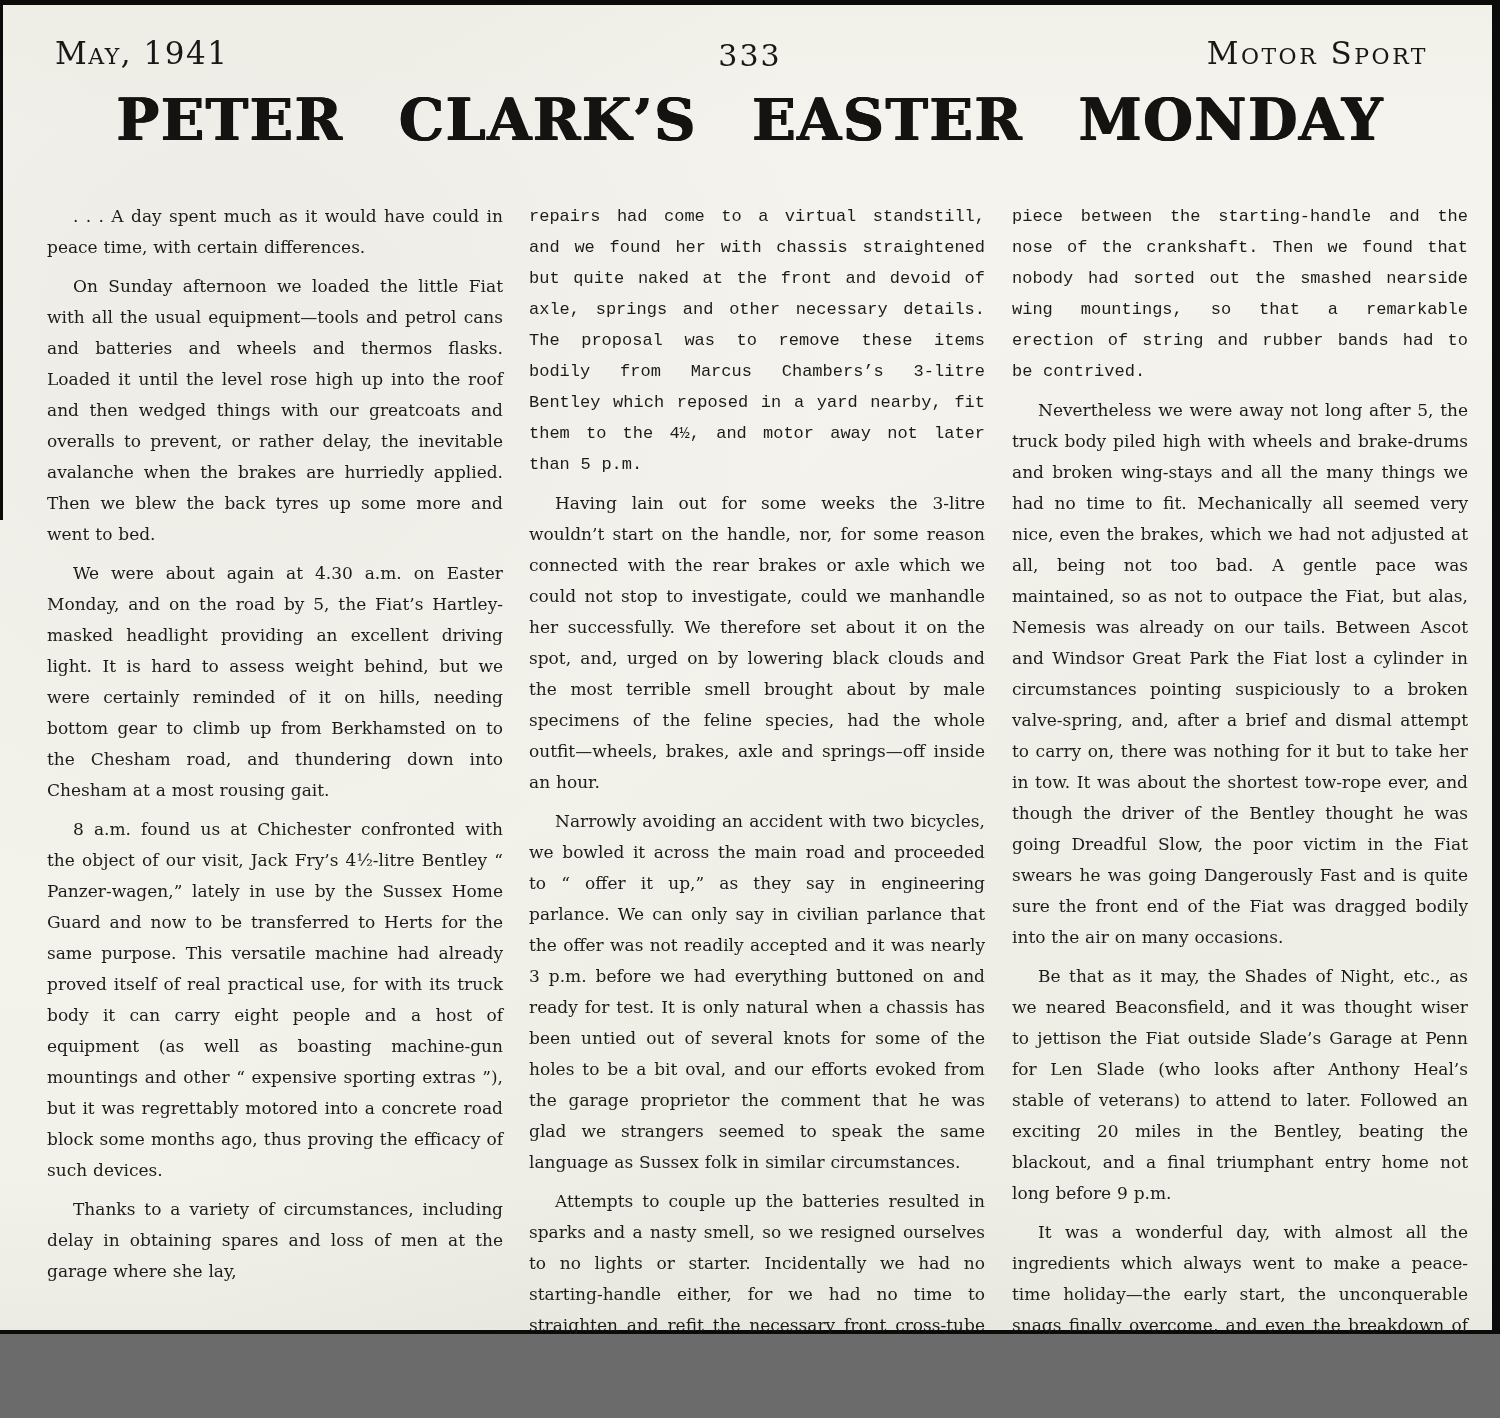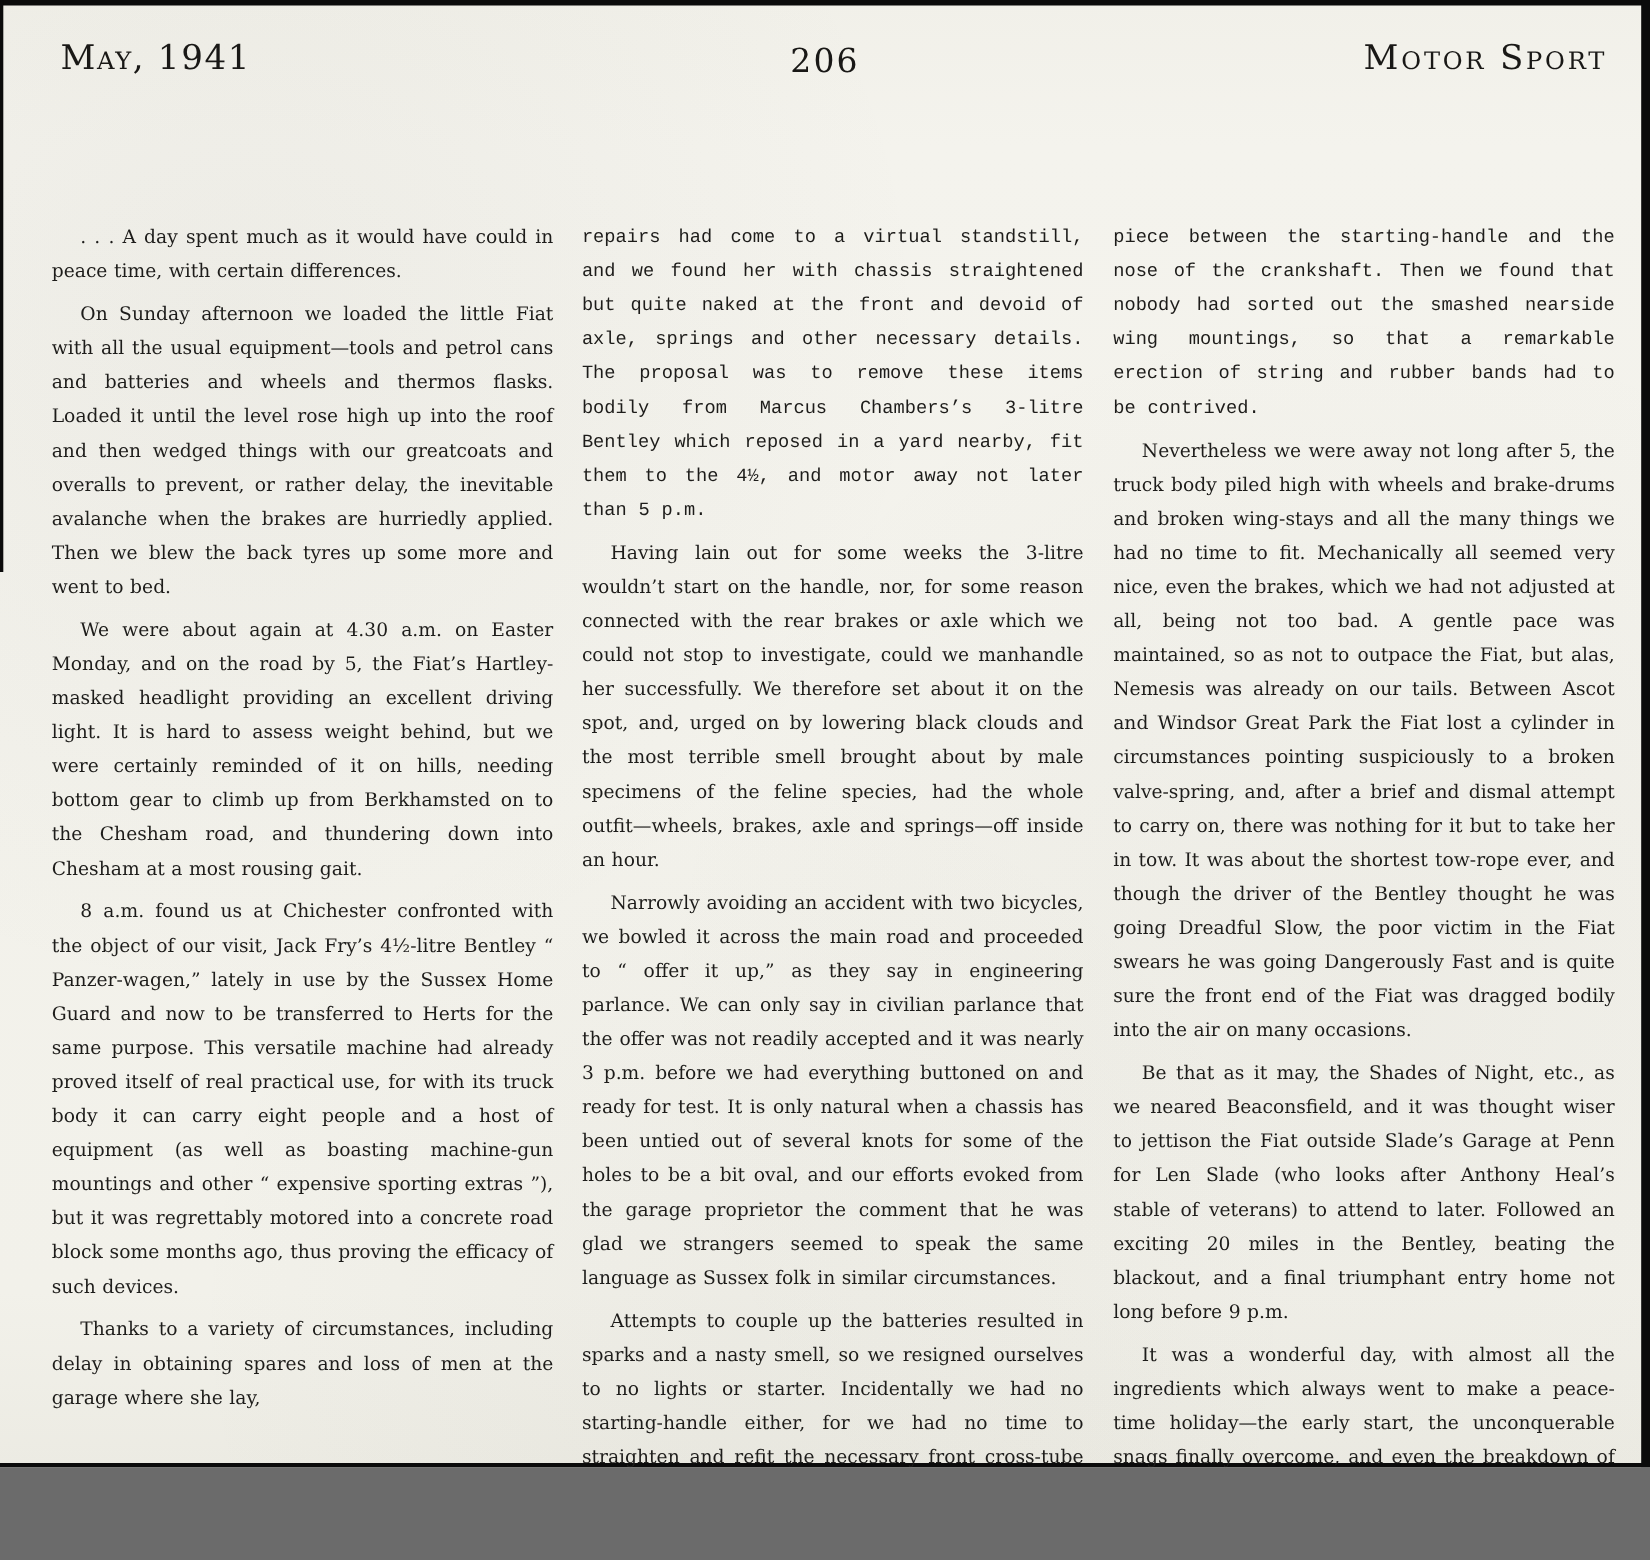--- a/index.html
+++ b/index.html
@@ -22,21 +22,21 @@
   .edge-right{right:0;top:0;width:8px;height:100%;}
   .edge-bottom{left:0;bottom:0;width:100%;height:4px;}
   .edge-left{left:0;top:0;width:3px;height:520px;}
 
   
   .hdr{position:absolute;top:34px;font-size:31px;line-height:38px;
        font-variant:small-caps;letter-spacing:1.5px;color:#191816;}
   .hdr-date{left:55px;}
   .hdr-pageno{left:0;right:0;text-align:center;font-variant:normal;
               letter-spacing:2px;font-size:30px;top:37px;}
-  .hdr-mag{right:39px;letter-spacing:2.5px;text-align:center;}
+  .hdr-mag{right:72px;letter-spacing:2.5px;text-align:center;}
 
   
   .title{
     position:absolute;left:0;right:0;top:88px;margin:0;
     text-align:center;
     font-size:57px;line-height:64px;font-weight:bold;
     letter-spacing:1.5px;word-spacing:34px;
     color:#141312;
     text-shadow:0.9px 0 0 currentColor, -0.4px 0 0 currentColor;
   }
@@ -65,24 +65,25 @@
 
 <div class="page">
 
   <div class="edge edge-top"></div>
   <div class="edge edge-right"></div>
   <div class="edge edge-bottom"></div>
   <div class="edge edge-left"></div>
 
   <div>
     <span class="hdr hdr-date">May, 1941</span>
-    <span class="hdr hdr-pageno">206</span>
+    <span class="hdr hdr-pageno">333</span>
     <span class="hdr hdr-mag">Motor Sport</span>
   </div>
 
+  <h1 class="title">PETER CLARK’S EASTER MONDAY</h1>
 
   <div class="col col-1">
       <p class="para">. . .  A day spent much as it would have could in peace time, with certain differences.</p>
       <p class="para">On Sunday afternoon we loaded the little Fiat with all the usual equipment—tools and petrol cans and batteries and wheels and thermos flasks.  Loaded it until the level rose high up into the roof and then wedged things with our greatcoats and overalls to prevent, or rather delay, the inevitable avalanche when the brakes are hurriedly applied.  Then we blew the back tyres up some more and went to bed.</p>
       <p class="para">We were about again at 4.30 a.m. on Easter Monday, and on the road by 5, the Fiat’s Hartley-masked headlight providing an excellent driving light.  It is hard to assess weight behind, but we were certainly reminded of it on hills, needing bottom gear to climb up from Berkhamsted on to the Chesham road, and thundering down into Chesham at a most rousing gait.</p>
       <p class="para">8 a.m. found us at Chichester confronted with the object of our visit, Jack Fry’s 4½-litre Bentley “ Panzer-wagen,” lately in use by the Sussex Home Guard and now to be transferred to Herts for the same purpose.  This versatile machine had already proved itself of real practical use, for with its truck body it can carry eight people and a host of equipment (as well as boasting machine-gun mountings and other “ expensive sporting extras ”), but it was regrettably motored into a concrete road block some months ago, thus proving the efficacy of such devices.</p>
       <p class="para">Thanks to a variety of circumstances, including delay in obtaining spares and loss of men at the garage where she lay,</p>
     </div>
 
   <div class="col col-2 continued">

